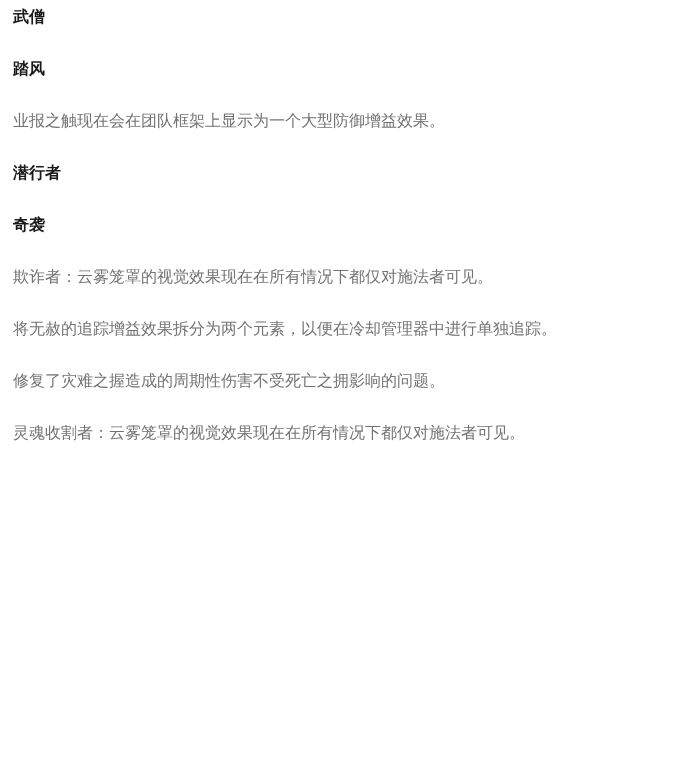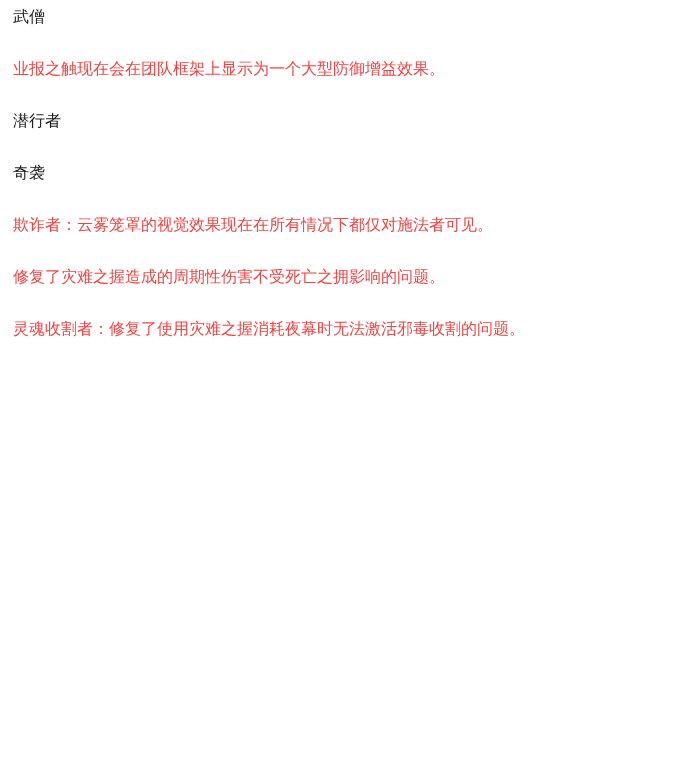--- a/index.html
+++ b/index.html
@@ -13,33 +13,35 @@
       overflow: hidden;
       font-family: "Liberation Sans", sans-serif;
     }
     .content {
       padding: 6px 20px 0 13px;
     }
     .block {
       font-size: 16px;
       line-height: 22px;
       margin: 0 0 30px 0;
-      color: #ef4444;
+      color: #737373;
       letter-spacing: 0;
       white-space: nowrap;
     }
     .heading {
-      font-weight: normal;
+      font-weight: bold;
       color: #1a1a1a;
     }
   </style>
 </head>
 <body>
 
 <div class="content">
   <div class="block heading">武僧</div>
+  <div class="block heading">踏风</div>
   <div class="block para">业报之触现在会在团队框架上显示为一个大型防御增益效果。</div>
   <div class="block heading">潜行者</div>
   <div class="block heading">奇袭</div>
   <div class="block para">欺诈者：云雾笼罩的视觉效果现在在所有情况下都仅对施法者可见。</div>
+  <div class="block para">将无赦的追踪增益效果拆分为两个元素，以便在冷却管理器中进行单独追踪。</div>
   <div class="block para">修复了灾难之握造成的周期性伤害不受死亡之拥影响的问题。</div>
-  <div class="block para">灵魂收割者：修复了使用灾难之握消耗夜幕时无法激活邪毒收割的问题。</div>
+  <div class="block para">灵魂收割者：云雾笼罩的视觉效果现在在所有情况下都仅对施法者可见。</div>
 </div>
 
 </body></html>

